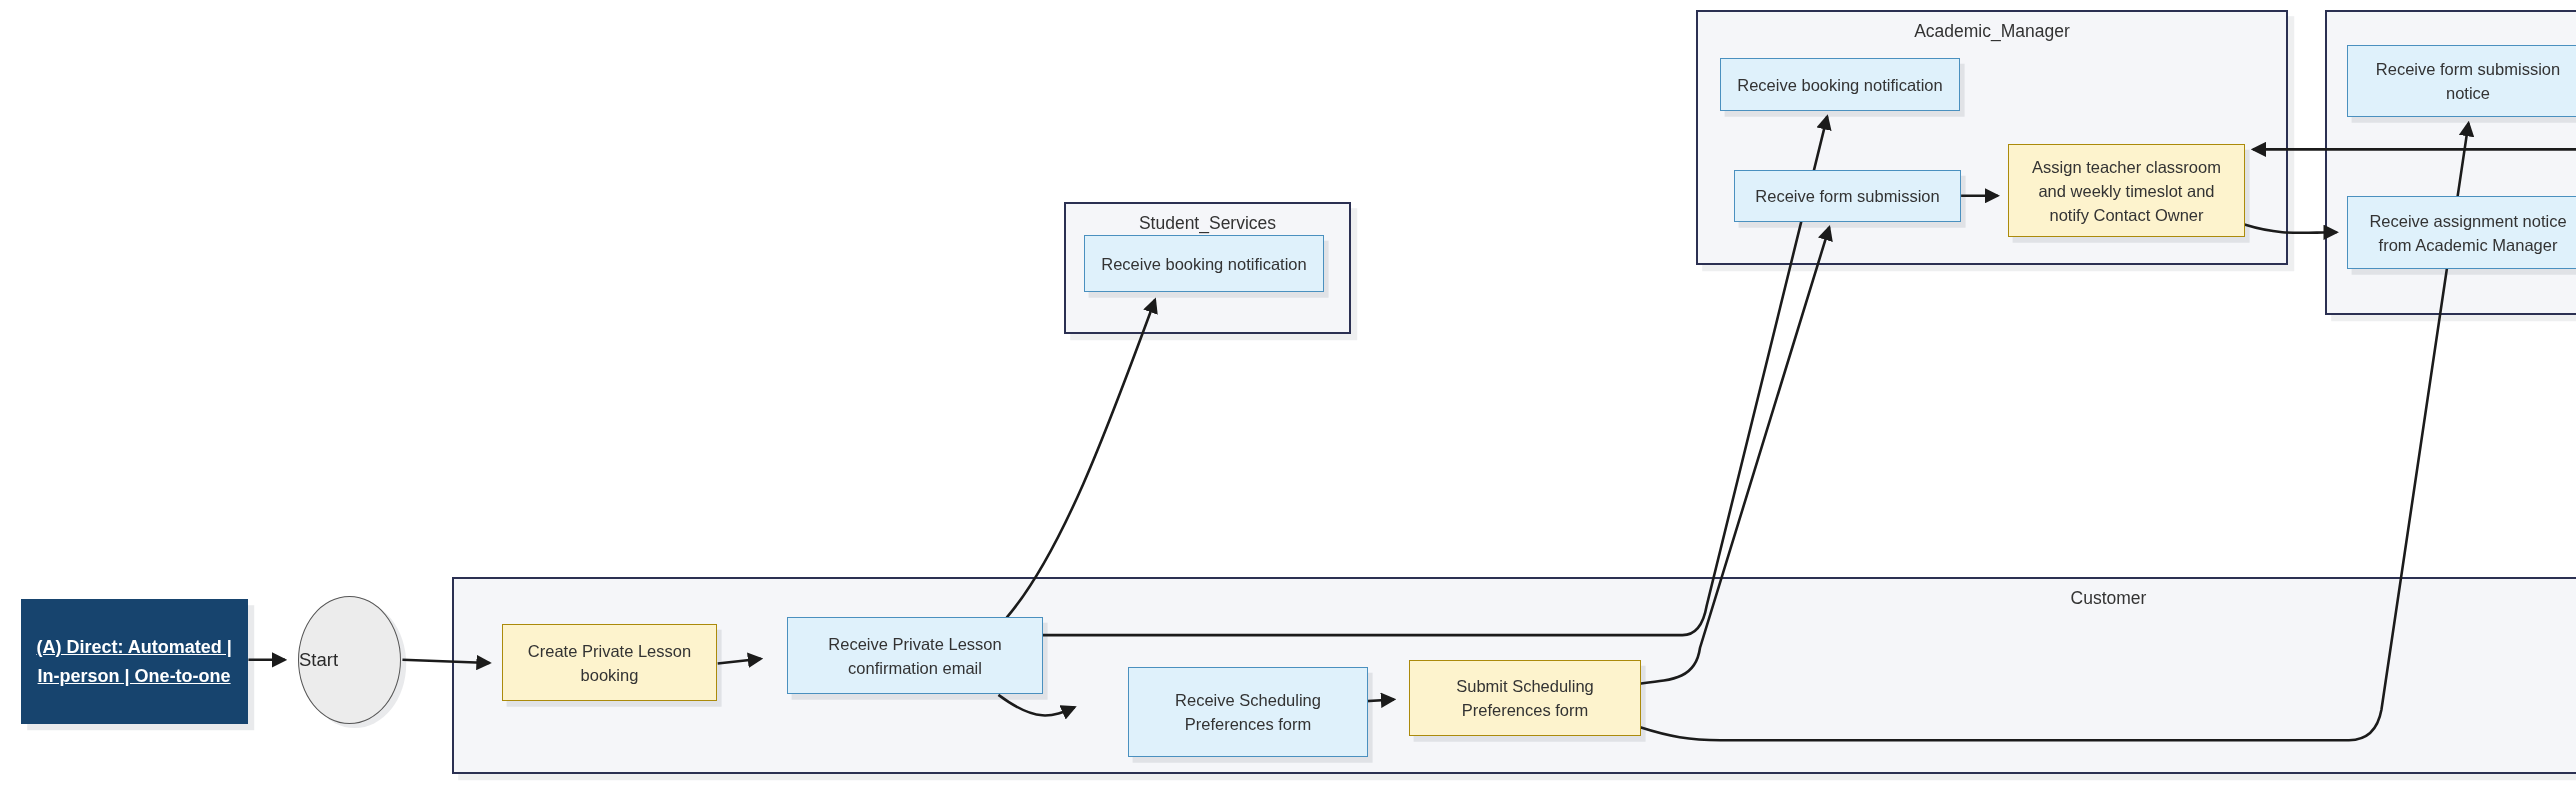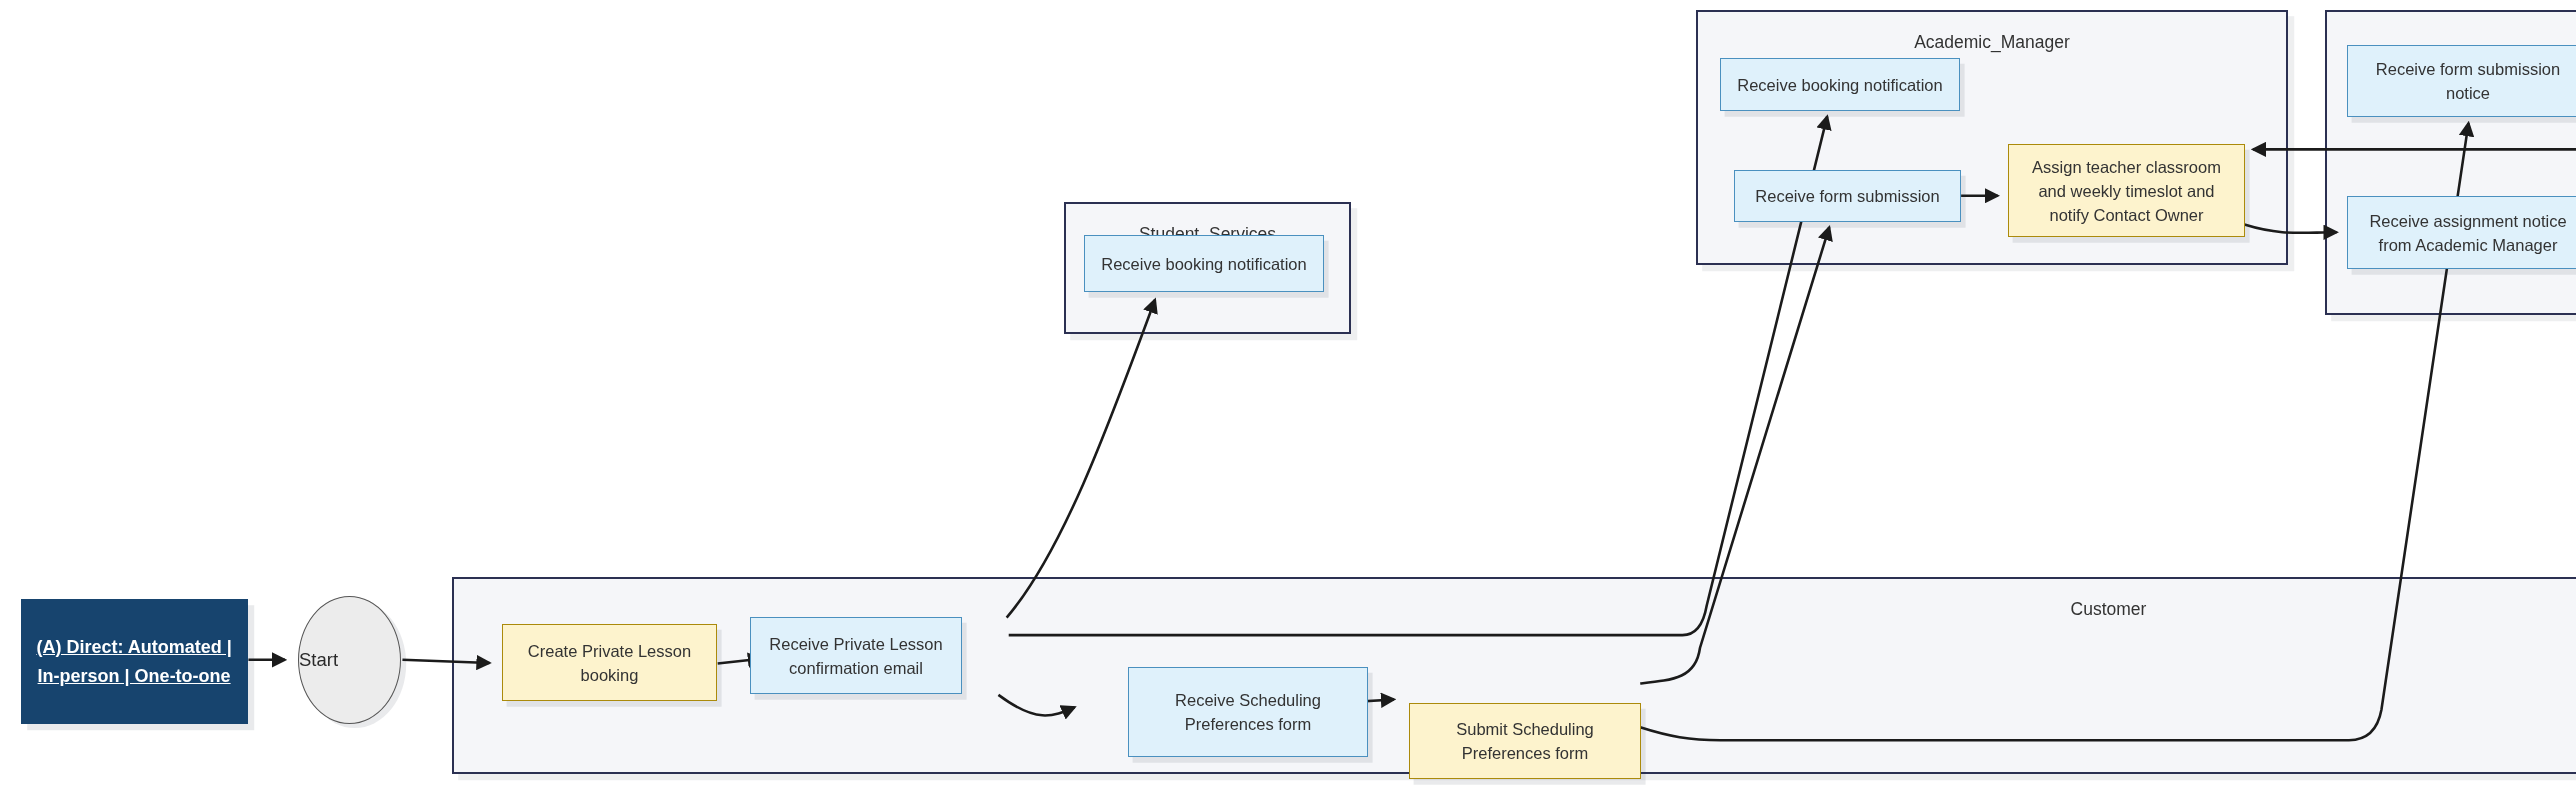--- a/index.html
+++ b/index.html
@@ -1,21 +1,21 @@
 <!DOCTYPE html>
 <html style="--edge: #1b1b1b; --lane-fill: #f5f6f9; --lane-border: #2b3052; --receive-fill: #dff1fb; --receive-border: #4a90bf; --task-fill: #fdf3cd; --task-border: #ab8a0b; --decision-fill: #fbe3e3; --decision-border: #a93a31; --terminal-fill: #ececec; --terminal-border: #555555; --entry-fill: #17446e; --entry-text: #ffffff; --badge-fill: #cfcfcf; --text: #333333;font-size:8.2px"><head>
 <meta charset="utf-8">
 <style>
   html,body{margin:0;padding:0;background:#ffffff;}
   body{width:3914px;height:785px;position:relative;overflow:hidden;
        font-family:"Liberation Sans","DejaVu Sans",sans-serif;}
   .canvas{position:absolute;left:0;top:0;width:3914px;height:785px;}
   .lane{position:absolute;background:var(--lane-fill);border:2.6px solid var(--lane-border);
         box-sizing:border-box;box-shadow:6.2px 6.2px 0 rgba(40,45,70,0.08);z-index:1;}
-  .lane-title{position:absolute;left:0;top:20px;width:100%;text-align:center;
+  .lane-title{position:absolute;left:0;top:9px;width:100%;text-align:center;
         font-size:17.5px;color:var(--text);z-index:2;}
   .edges{position:absolute;left:0;top:0;z-index:5;}
   .edge{fill:none;stroke:var(--edge);stroke-width:5px;}
   .node{position:absolute;display:flex;align-items:center;justify-content:center;
         text-align:center;font-size:16.5px;line-height:24px;color:var(--text);
         padding:2.1px 9.3px;box-sizing:border-box;z-index:10;
         box-shadow:4.6px 5.7px 0 rgba(40,45,70,0.10);}
   .node.receive{background:var(--receive-fill);border:1.5px solid var(--receive-border);}
   .node.task{background:var(--task-fill);border:1.5px solid var(--task-border);}
   .terminal{position:absolute;display:flex;align-items:center;
@@ -98,24 +98,24 @@
   <div class="node receive" style="left:2347px;top:45px;width:242px;height:72px;">
     <span>Receive form submission notice</span>
   </div>
   <div class="node receive" style="left:2347px;top:196px;width:242px;height:73px;">
     <span>Receive assignment notice from Academic Manager</span>
   </div>
 
   <div class="node task" style="left:502px;top:624px;width:215px;height:77px;">
     <span>Create Private Lesson booking</span>
   </div>
-  <div class="node receive" style="left:750px;top:617px;width:212px;height:77px;">
+  <div class="node receive" style="left:787px;top:617px;width:256px;height:77px;">
     <span>Receive Private Lesson confirmation email</span>
   </div>
   <div class="node receive" style="left:1128px;top:667px;width:240px;height:90px;">
     <span>Receive Scheduling Preferences form</span>
   </div>
-  <div class="node task" style="left:1409px;top:660px;width:232px;height:76px;margin-top:43px;">
+  <div class="node task" style="left:1409px;top:660px;width:232px;height:76px;">
     <span>Submit Scheduling Preferences form</span>
   </div>
 
 </div>
 
 
 </body></html>

